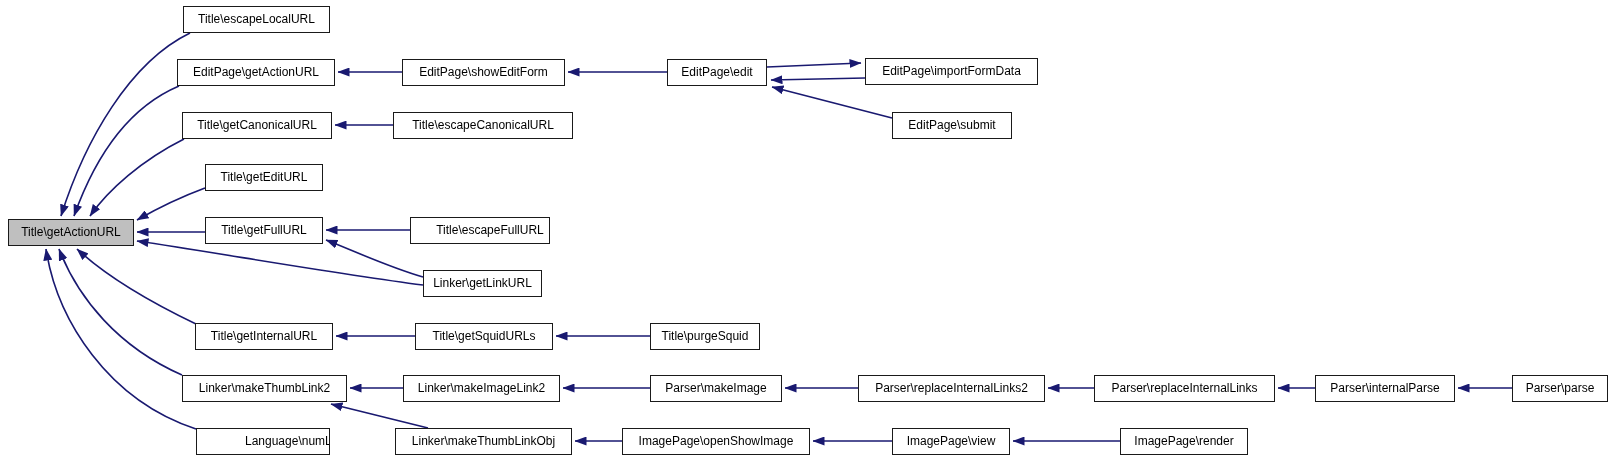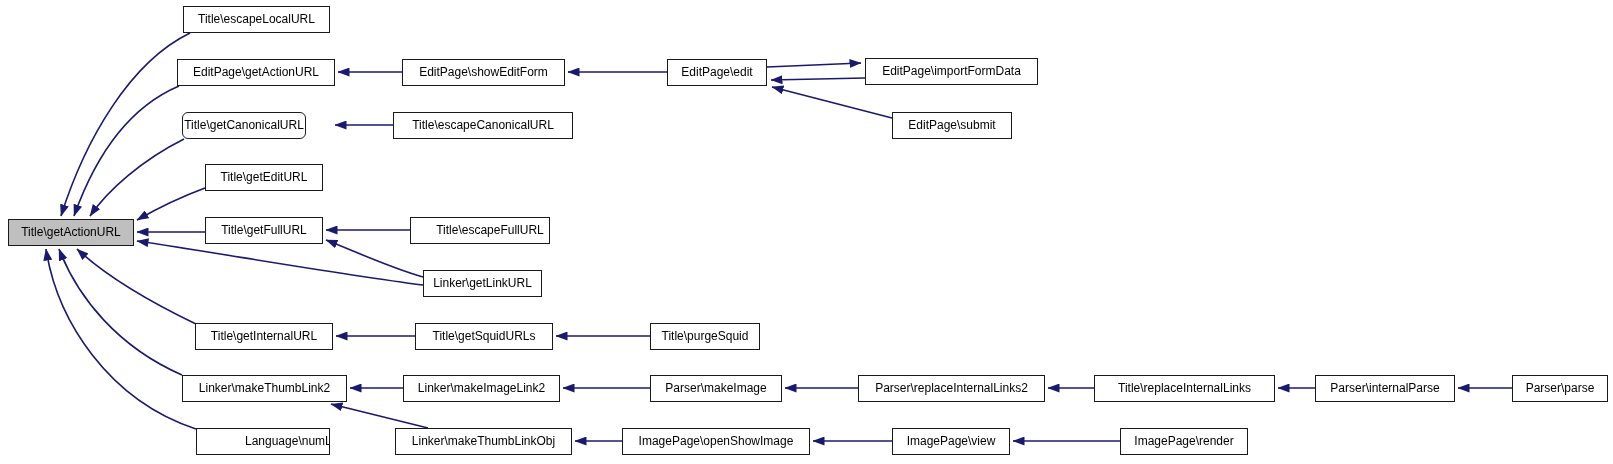--- a/index.html
+++ b/index.html
@@ -63,34 +63,34 @@
     <path class="edge" d="M 1120,441 L 1013,441" marker-end="url(#ah)"></path>
   </svg>
 
   <div class="node focus" style="left:8px;   top:219px; width:126px;">Title\getActionURL</div>
   <div class="node" style="left:183px;  top:6px;   width:147px;">Title\escapeLocalURL</div>
   <div class="node" style="left:177px;  top:59px;  width:158px;">EditPage\getActionURL</div>
   <div class="node" style="left:402px;  top:59px;  width:163px;">EditPage\showEditForm</div>
   <div class="node" style="left:667px;  top:59px;  width:100px;">EditPage\edit</div>
   <div class="node" style="left:865px;  top:58px;  width:173px;">EditPage\importFormData</div>
   <div class="node" style="left:892px;  top:112px; width:120px;">EditPage\submit</div>
-  <div class="node" style="left:182px;  top:112px; width:124px;border-radius:6px;">Title\getCanonicalURL</div>
+  <div class="node" style="left:182px;  top:112px; width:150px;">Title\getCanonicalURL</div>
   <div class="node" style="left:393px;  top:112px; width:180px;">Title\escapeCanonicalURL</div>
   <div class="node" style="left:205px;  top:164px; width:118px;">Title\getEditURL</div>
   <div class="node" style="left:205px;  top:217px; width:118px;">Title\getFullURL</div>
   <div class="node" style="left:410px;  top:217px; width:140px;padding-left:20px;">Title\escapeFullURL</div>
   <div class="node" style="left:423px;  top:270px; width:119px;">Linker\getLinkURL</div>
   <div class="node" style="left:195px;  top:323px; width:138px;">Title\getInternalURL</div>
   <div class="node" style="left:415px;  top:323px; width:138px;">Title\getSquidURLs</div>
   <div class="node" style="left:650px;  top:323px; width:110px;">Title\purgeSquid</div>
   <div class="node" style="left:182px;  top:375px; width:165px;">Linker\makeThumbLink2</div>
   <div class="node" style="left:403px;  top:375px; width:157px;">Linker\makeImageLink2</div>
   <div class="node" style="left:650px;  top:375px; width:132px;">Parser\makeImage</div>
   <div class="node" style="left:858px;  top:375px; width:187px;">Parser\replaceInternalLinks2</div>
-  <div class="node" style="left:1094px; top:375px; width:181px;">Title\replaceInternalLinks</div>
+  <div class="node" style="left:1094px; top:375px; width:181px;">Parser\replaceInternalLinks</div>
   <div class="node" style="left:1315px; top:375px; width:140px;">Parser\internalParse</div>
   <div class="node" style="left:1512px; top:375px; width:96px;">Parser\parse</div>
   <div class="node" style="left:196px;  top:428px; width:134px;padding-left:48px;">Language\numLink</div>
   <div class="node" style="left:395px;  top:428px; width:177px;">Linker\makeThumbLinkObj</div>
   <div class="node" style="left:622px;  top:428px; width:188px;">ImagePage\openShowImage</div>
   <div class="node" style="left:892px;  top:428px; width:118px;">ImagePage\view</div>
   <div class="node" style="left:1120px; top:428px; width:128px;">ImagePage\render</div>
 
 </div>
 

